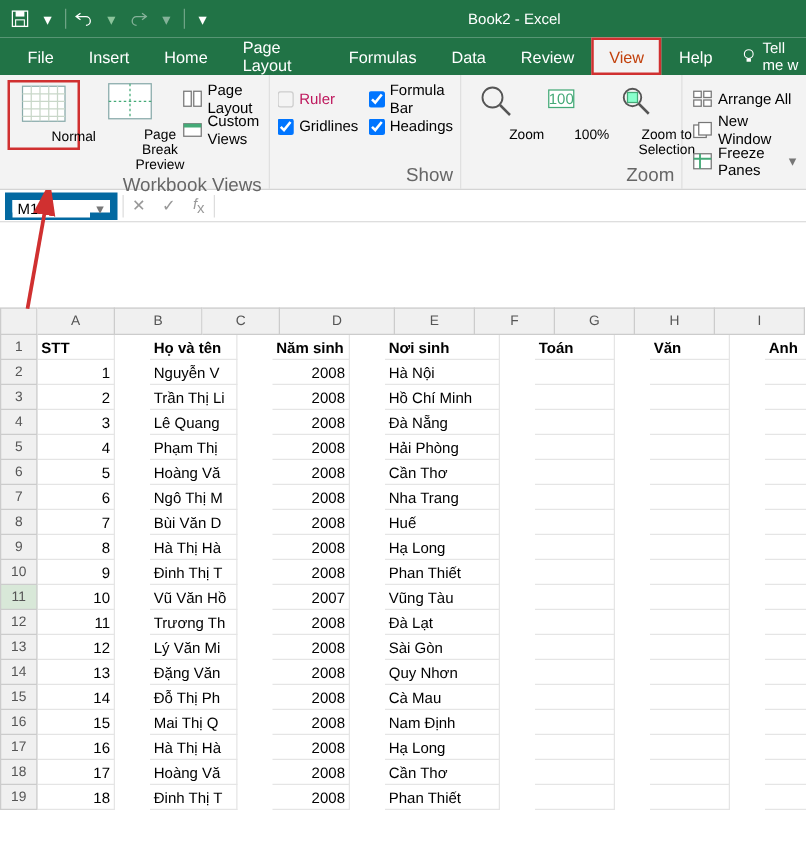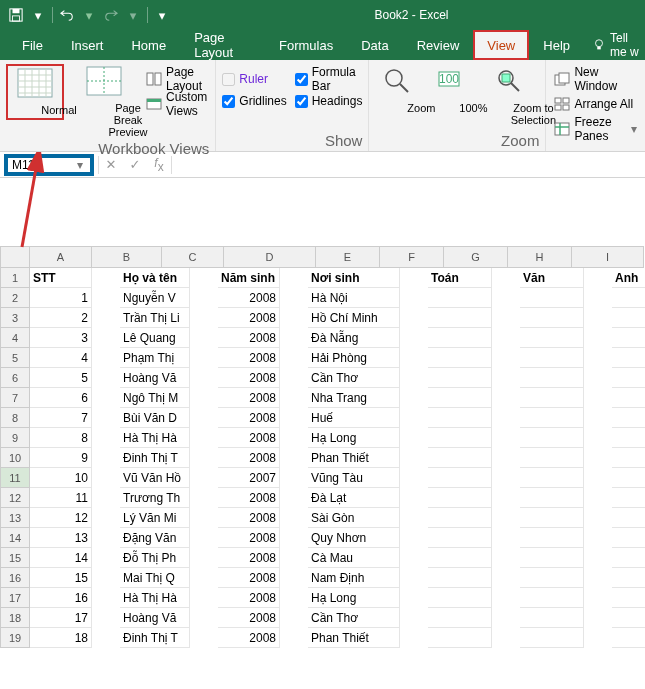--- a/index.html
+++ b/index.html
@@ -33,21 +33,21 @@
 .small-stack { display: flex; flex-direction: column; gap: 3px; padding-top: 4px; }
 .small-btn { display: flex; align-items: center; gap: 4px; cursor: pointer; font-size: 11px; height: 22px; padding: 0 2px; }
 .small-btn .icon { width: 16px; height: 16px; display:flex; align-items:center; justify-content:center; }
 
 .check-stack { display: flex; flex-direction: column; gap: 4px; padding-top: 6px; }
 .check-item { display: flex; align-items: center; gap: 4px; font-size: 11px; height: 18px; }
 .check-item input { margin: 0; }
 
 
 .formula-bar { height: 26px; border-bottom: 1px solid #d4d4d4; display: flex; align-items: center; background: #fff; }
-.name-box { width: 90px; height: 22px; border: 4px solid #0369a1; margin: 0 4px; display: flex; align-items: flex-start; }
+.name-box { width: 90px; height: 22px; border: 6px solid #0369a1; margin: 0 4px; display: flex; align-items: flex-start; }
 .name-box input { border: none; outline: none; width: 62px; padding-left: 4px; font-size: 12px; }
 .name-box .dd { flex:1; text-align:center; color:#777; cursor:pointer; }
 .fb-btn { width: 24px; text-align: center; color: #999; cursor: pointer; font-size: 13px; }
 .fb-sep { width: 1px; height: 18px; background: #ddd; }
 
 
 .arrow-anno { position: absolute; left: 14px; top: 152px; pointer-events: none; }
 
 
 .blank-area { height: 68px; background: #fff; }
@@ -181,21 +181,21 @@
       </div>
     </div>
     <div class="rg-label">Workbook Views</div>
   </div>
 
   <div class="ribbon-group">
     <div class="rg-body">
       <div class="check-stack">
         <label class="check-item">
             <input type="checkbox" disabled="" style=""> 
-            <span style="color:#6d28d9">Ruler</span>
+            <span style="color:#be185d">Ruler</span>
           </label>
         <label class="check-item">
             <input type="checkbox" checked="" style=""> 
             <span>Gridlines</span>
           </label>
       </div>
       <div class="check-stack">
         <label class="check-item">
             <input type="checkbox" checked="" style=""> 
             <span>Formula Bar</span>
@@ -243,36 +243,36 @@
     </div>
     <div class="rg-label">Zoom</div>
   </div>
 
   <div class="ribbon-group" style="border-right:none">
     <div class="rg-body">
       <div class="small-stack">
         <div class="small-btn">
           <span class="icon">
               <svg width="16" height="14" viewBox="0 0 16 14">
-                <rect x="1" y="3" width="10" height="10" fill="#fff" stroke="#777"></rect>
-                <rect x="5" y="1" width="10" height="10" fill="#fff" stroke="#777"></rect>
-              </svg>
-            </span>
-          <span>New Window</span>
-        </div>
-        <div class="small-btn">
-          <span class="icon">
-              <svg width="16" height="14" viewBox="0 0 16 14">
                 <rect x="1" y="1" width="6" height="5" fill="#fff" stroke="#777"></rect>
                 <rect x="9" y="1" width="6" height="5" fill="#fff" stroke="#777"></rect>
                 <rect x="1" y="8" width="6" height="5" fill="#fff" stroke="#777"></rect>
                 <rect x="9" y="8" width="6" height="5" fill="#fff" stroke="#777"></rect>
               </svg>
             </span>
           <span>Arrange All</span>
+        </div>
+        <div class="small-btn">
+          <span class="icon">
+              <svg width="16" height="14" viewBox="0 0 16 14">
+                <rect x="1" y="3" width="10" height="10" fill="#fff" stroke="#777"></rect>
+                <rect x="5" y="1" width="10" height="10" fill="#fff" stroke="#777"></rect>
+              </svg>
+            </span>
+          <span>New Window</span>
         </div>
         <div class="small-btn">
           <span class="icon">
               <svg width="16" height="14" viewBox="0 0 16 14">
                 <rect x="1" y="1" width="14" height="12" fill="#fff" stroke="#777"></rect>
                 <line x1="6" y1="1" x2="6" y2="13" stroke="#4a7" stroke-width="1.5"></line>
                 <line x1="1" y1="5" x2="15" y2="5" stroke="#4a7" stroke-width="1.5"></line>
               </svg>
             </span>
           <span>Freeze Panes</span>

